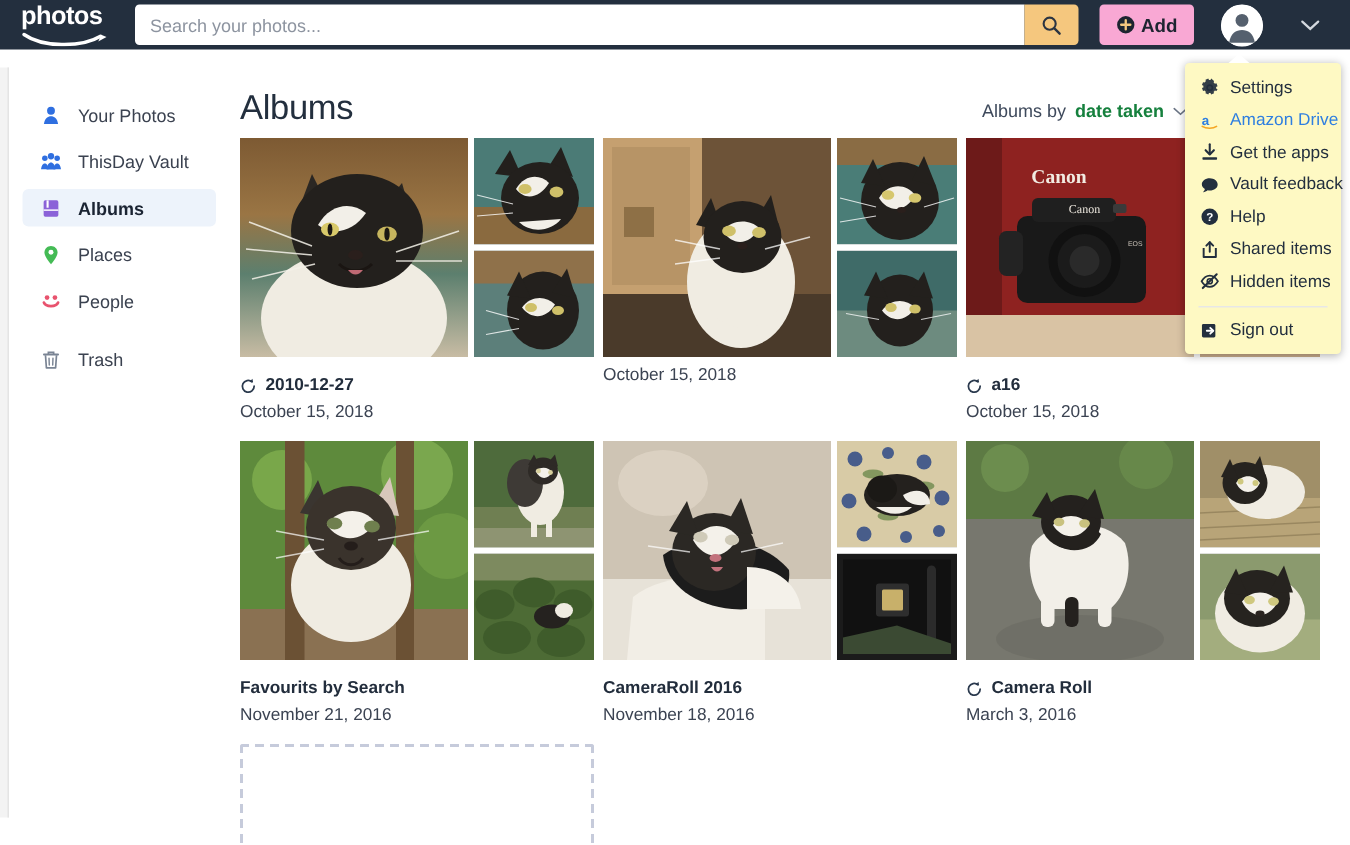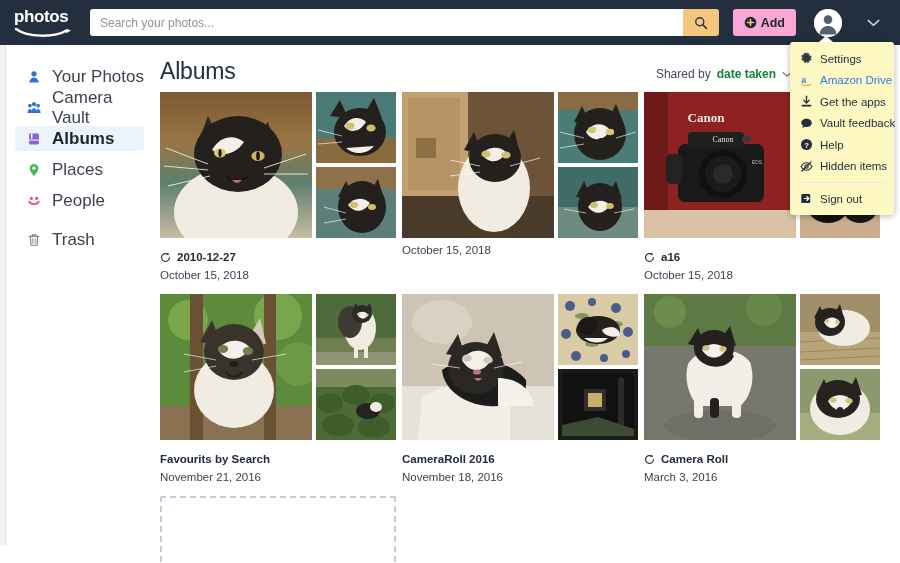--- a/index.html
+++ b/index.html
@@ -13,21 +13,21 @@
   .page { position: relative; width: 900px; height: 563px; overflow: hidden; }
 
   
   .edge-strip {
     position: absolute; left: 0; top: 45px; width: 6px; height: 500px;
     background: #f3f3f3; border-right: 1px solid #e4e4e4;
   }
 
   
   .header {
-    position: absolute; left: 0; top: 0; width: 900px; height: 45px;
+    position: absolute; left: 0; top: 0; width: 900px; height: 33px;
     background: #232f3e; display: flex; align-items: center;
     padding: 0 10px 0 14px; z-index: 40;
   }
   .logo { width: 62px; margin-right: 14px; position: relative; flex: 0 0 auto; }
   .logo-word {
     font-size: 17px; font-weight: bold; color: #ffffff;
     letter-spacing: -0.4px; line-height: 16px;
   }
   .logo-smile { display: block; margin-top: 1px; }
 
@@ -93,21 +93,21 @@
 
   
   .sidebar {
     position: absolute; left: 7px; top: 45px; width: 145px; height: 518px;
     background: #ffffff; padding-top: 19px;
   }
   .nav-item {
     display: flex; align-items: center; gap: 11px;
     height: 25px; margin: 0 8px 6px 8px; padding-left: 11px;
     border-radius: 4px; cursor: pointer;
-    font-size: 17px; color: #3b4250;
+    font-size: 12px; color: #3b4250;
   }
   .nav-item.active { background: #edf3fb; font-weight: bold; color: #1b2433; }
   .nav-item .nv-ico {
     width: 15px; height: 15px; flex: 0 0 15px;
     display: flex; align-items: center; justify-content: center;
   }
   .nav-gap { height: 8px; }
 
   
   .main {
@@ -255,20 +255,30 @@
     <div class="menu-item">
       <span class="mi-ico">
         <svg width="13" height="13" viewBox="0 0 16 16">
           <circle cx="8" cy="8" r="6.8" fill="#232f3e"></circle>
           <text x="8" y="11.8" text-anchor="middle" font-family="Liberation Sans, sans-serif" font-size="9.5" font-weight="bold" fill="#ffffff">?</text>
         </svg>
       </span>
       <span class="mi-label">Help</span>
     </div>
 
+    <div class="menu-item">
+      <span class="mi-ico">
+        <svg width="13" height="13" viewBox="0 0 16 16">
+          <path d="M3 6.6 L3 14 L13 14 L13 6.6" stroke="#232f3e" stroke-width="1.6" fill="none" stroke-linejoin="round"></path>
+          <path d="M8 1.8 L8 9.6" stroke="#232f3e" stroke-width="1.6" stroke-linecap="round"></path>
+          <path d="M5.2 4.6 L8 1.8 L10.8 4.6" stroke="#232f3e" stroke-width="1.6" fill="none" stroke-linecap="round" stroke-linejoin="round"></path>
+        </svg>
+      </span>
+      <span class="mi-label">Shared items</span>
+    </div>
 
     <div class="menu-item">
       <span class="mi-ico">
         <svg width="13" height="13" viewBox="0 0 16 16">
           <path d="M1.3 8 C3.2 4.8 5.5 3.4 8 3.4 C10.5 3.4 12.8 4.8 14.7 8 C12.8 11.2 10.5 12.6 8 12.6 C5.5 12.6 3.2 11.2 1.3 8 Z" stroke="#232f3e" stroke-width="1.4" fill="none"></path>
           <circle cx="8" cy="8" r="2.1" stroke="#232f3e" stroke-width="1.3" fill="none"></circle>
           <line x1="2.3" y1="13.6" x2="13.7" y2="2.3" stroke="#232f3e" stroke-width="1.7" stroke-linecap="round"></line>
         </svg>
       </span>
       <span class="mi-label">Hidden items</span>
@@ -304,21 +314,21 @@
       <span class="nv-ico">
         <svg width="14" height="14" viewBox="0 0 16 16">
           <circle cx="3.3" cy="5.2" r="2.1" fill="#2f6fe0"></circle>
           <path d="M0.4 13.6 C0.9 10.4 2 9.2 3.3 9.2 C4.6 9.2 5.7 10.4 6.2 13.6 Z" fill="#2f6fe0"></path>
           <circle cx="12.7" cy="5.2" r="2.1" fill="#2f6fe0"></circle>
           <path d="M9.8 13.6 C10.3 10.4 11.4 9.2 12.7 9.2 C14 9.2 15.1 10.4 15.6 13.6 Z" fill="#2f6fe0"></path>
           <circle cx="8" cy="3.6" r="2.4" fill="#2f6fe0"></circle>
           <path d="M4.6 13.8 C5.2 9.9 6.5 8.4 8 8.4 C9.5 8.4 10.8 9.9 11.4 13.8 Z" fill="#2f6fe0"></path>
         </svg>
       </span>
-      <span>Camera Vault</span>
+      <span>ThisDay Vault</span>
     </div>
 
     <div class="nav-item active">
       <span class="nv-ico">
         <svg width="14" height="14" viewBox="0 0 16 16">
           <rect x="2.4" y="1.8" width="11.2" height="12.4" rx="1.3" fill="#8b62d8"></rect>
           <rect x="4.6" y="1.8" width="1.6" height="5.6" fill="#ffffff"></rect>
           <rect x="2.4" y="8.6" width="11.2" height="1.3" fill="#ffffff" opacity="0.85"></rect>
         </svg>
       </span>
@@ -359,21 +369,21 @@
       </span>
       <span>Trash</span>
     </div>
   </div>
 
   <div class="main">
 
     <div class="main-head">
       <div class="page-title">Albums</div>
       <div class="sort-wrap">
-        <span>Shared by</span>
+        <span>Albums by</span>
         <b>date taken</b>
         <svg width="10" height="7" viewBox="0 0 12 8">
           <path d="M1 1.5 L6 6 L11 1.5" stroke="#6b7585" stroke-width="1.3" fill="none" stroke-linecap="round"></path>
         </svg>
       </div>
     </div>
 
     <div class="grid">
 
       <div class="album">

